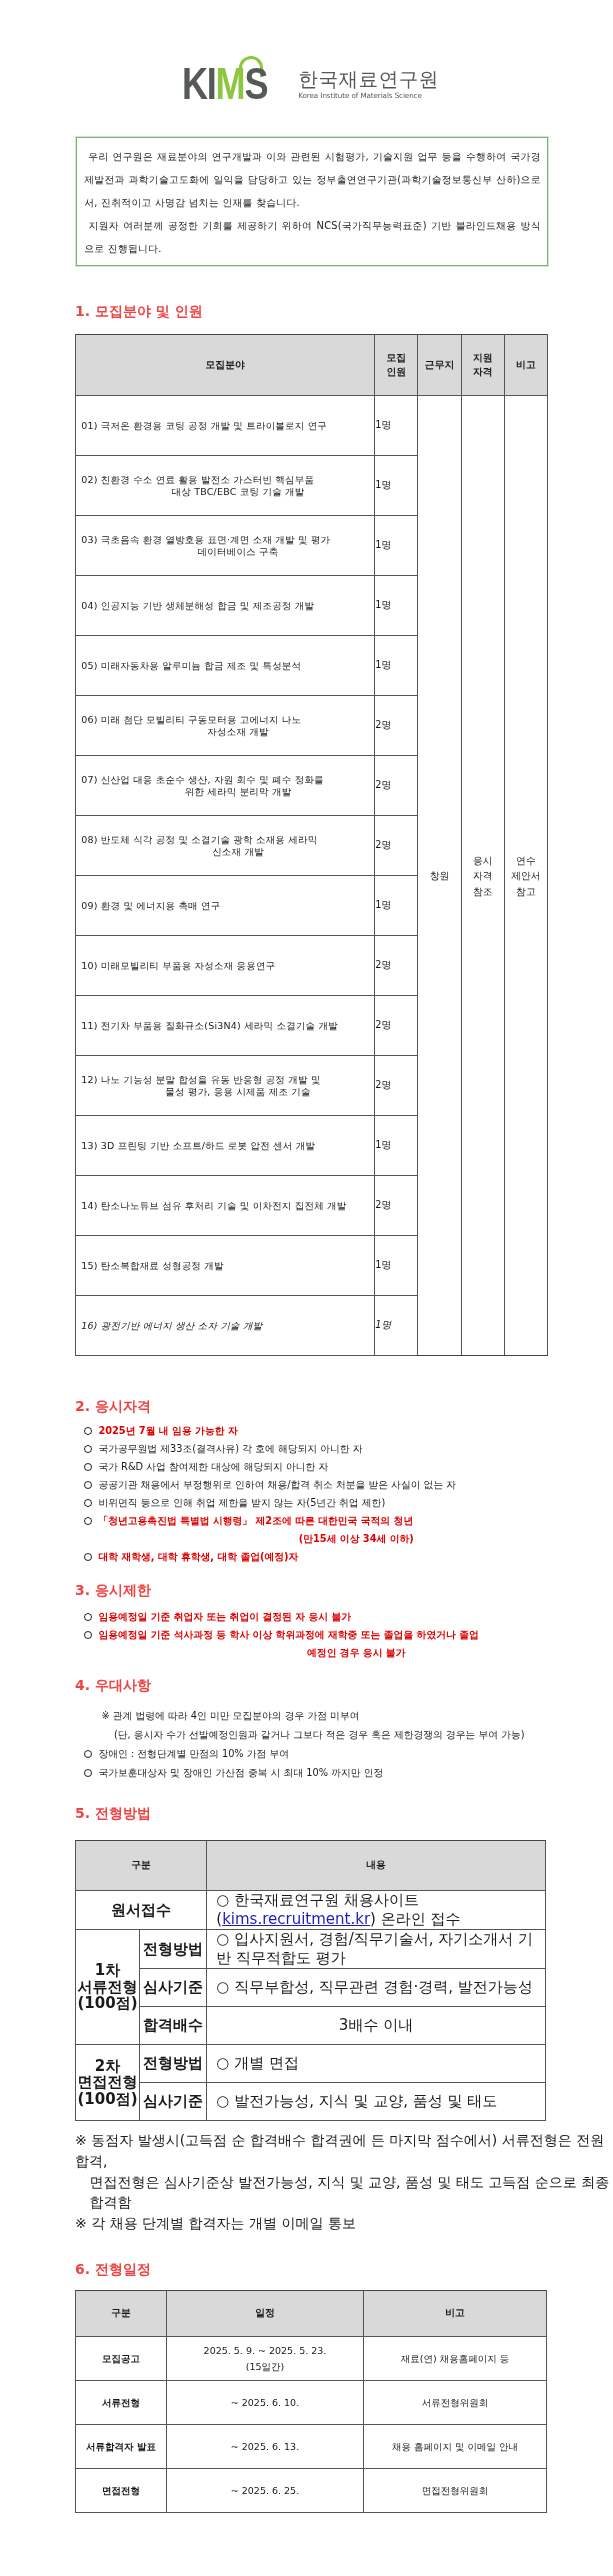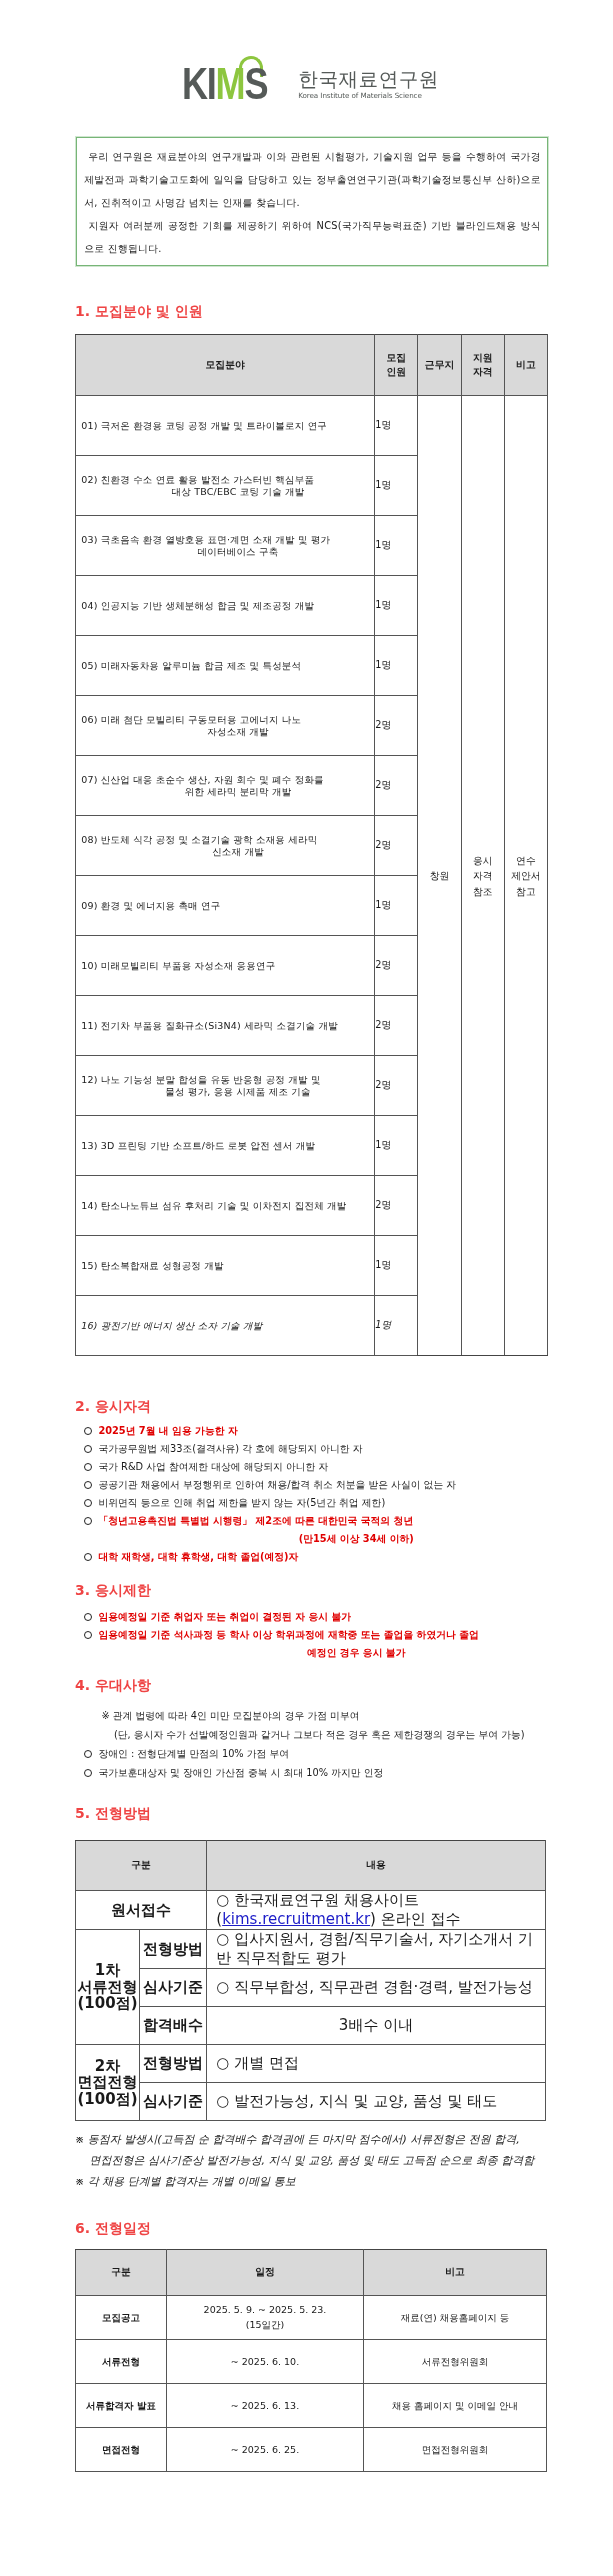--- a/index.html
+++ b/index.html
@@ -46,21 +46,21 @@
   #t1 td.field .cont { padding-left: 20.6px; display: block; text-align: center; }
   #t1 td.cnt { font-size: 9.8px; }
   #t1 td.merged { text-align: center; font-size: 9.8px; line-height: 15.5px; border-top: none; }
 
   .bullets { margin-left: 84px; font-size: 9.8px; line-height: 18px; margin-top: 6.2px; }
   .bullets li { list-style: none; position: relative; padding-left 0; margin-bottom: 0; }
   .circ { display: inline-block; width: 8.2px; height: 8.2px; border: 0.8px solid #222; border-radius: 50%; margin-right: 6.2px; vertical-align: -1px; }
   .red { color: #e00000; font-weight: 700; }
   .link { color: #1d1dc8; text-decoration: underline; }
   .indent-cont { padding-left: 15.5px; text-align: center; }
-  .note { font-size: 11px; line-height: 18.5px; font-style: italic; }
+  .note { font-size: 14px; line-height: 18.5px; }
 
   
   #t5 { width: 471px; }
   #t5 th { height: 50px; font-size: 9.8px; }
   #t5 td { font-size: 15px; height: 38px; }
   #t5 td.lbl { text-align: center; font-weight: 700; }
   #t5 td.content { padding-left: 9.3px; }
   #t5 td.center { text-align: center; }
 
   

